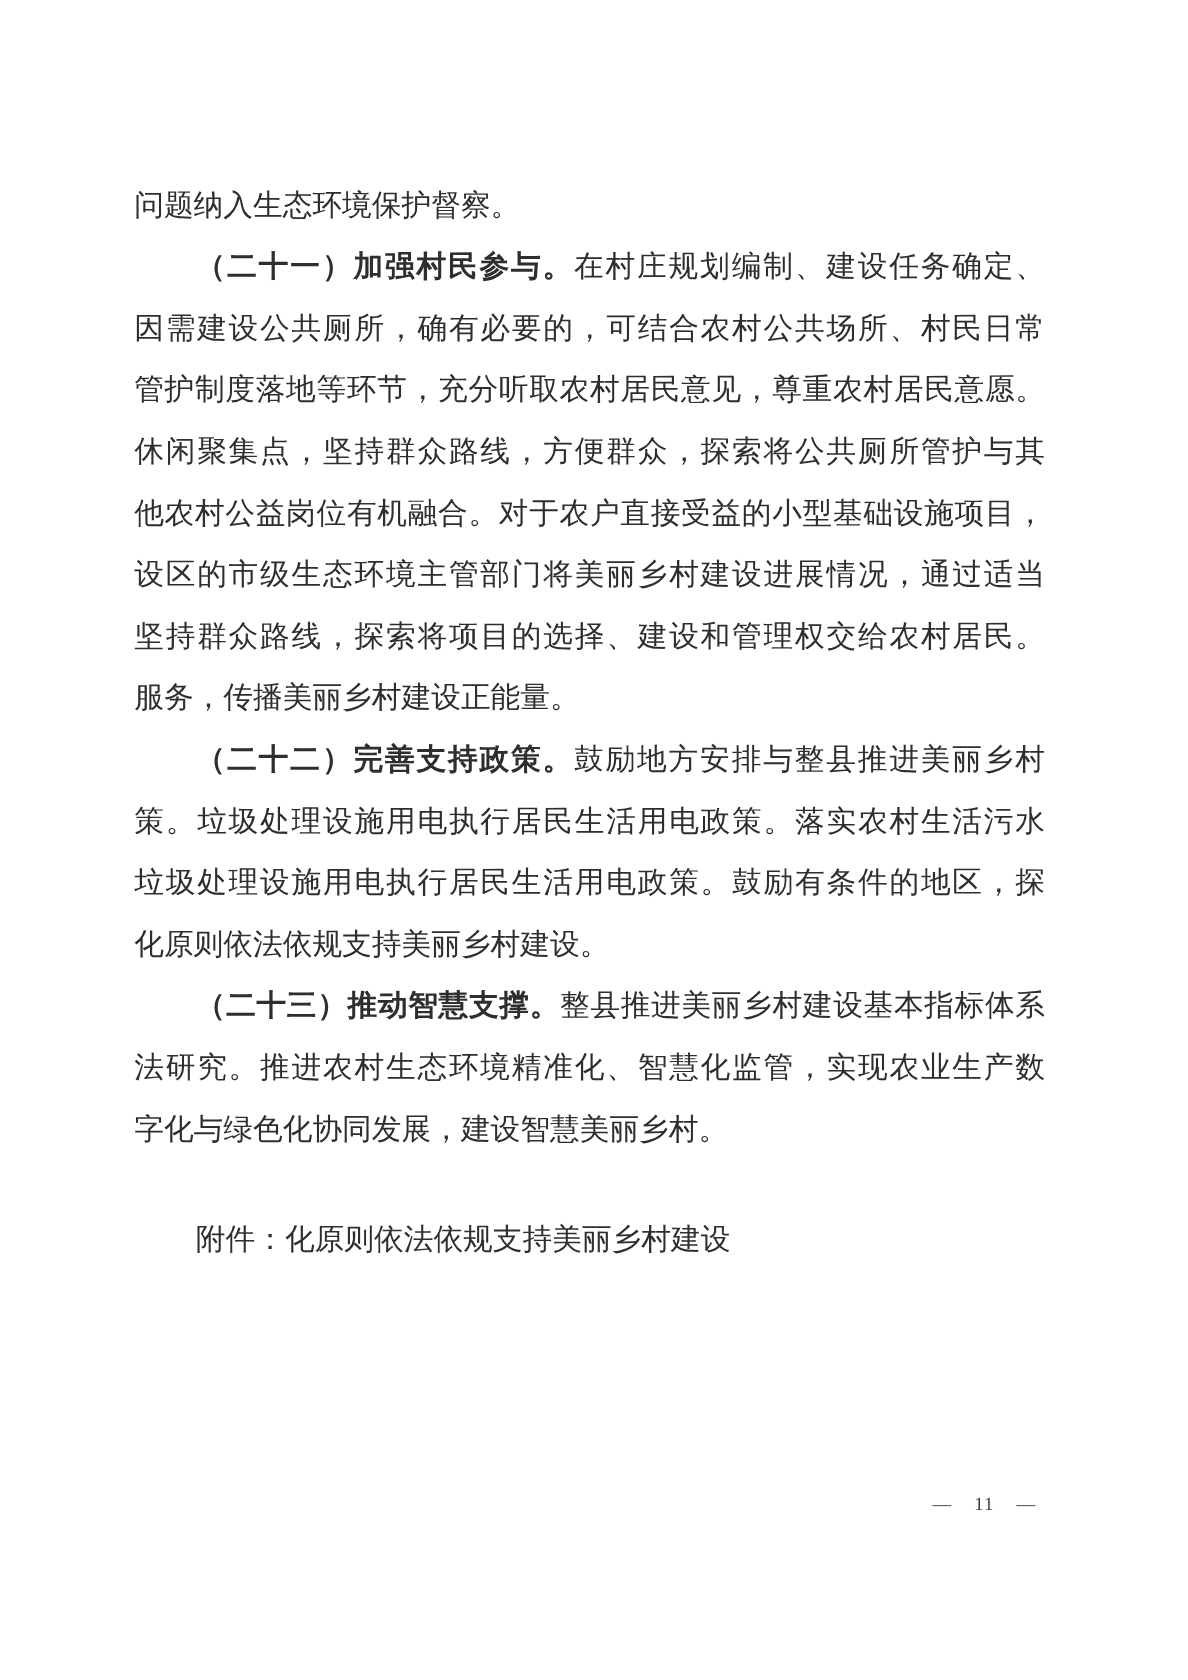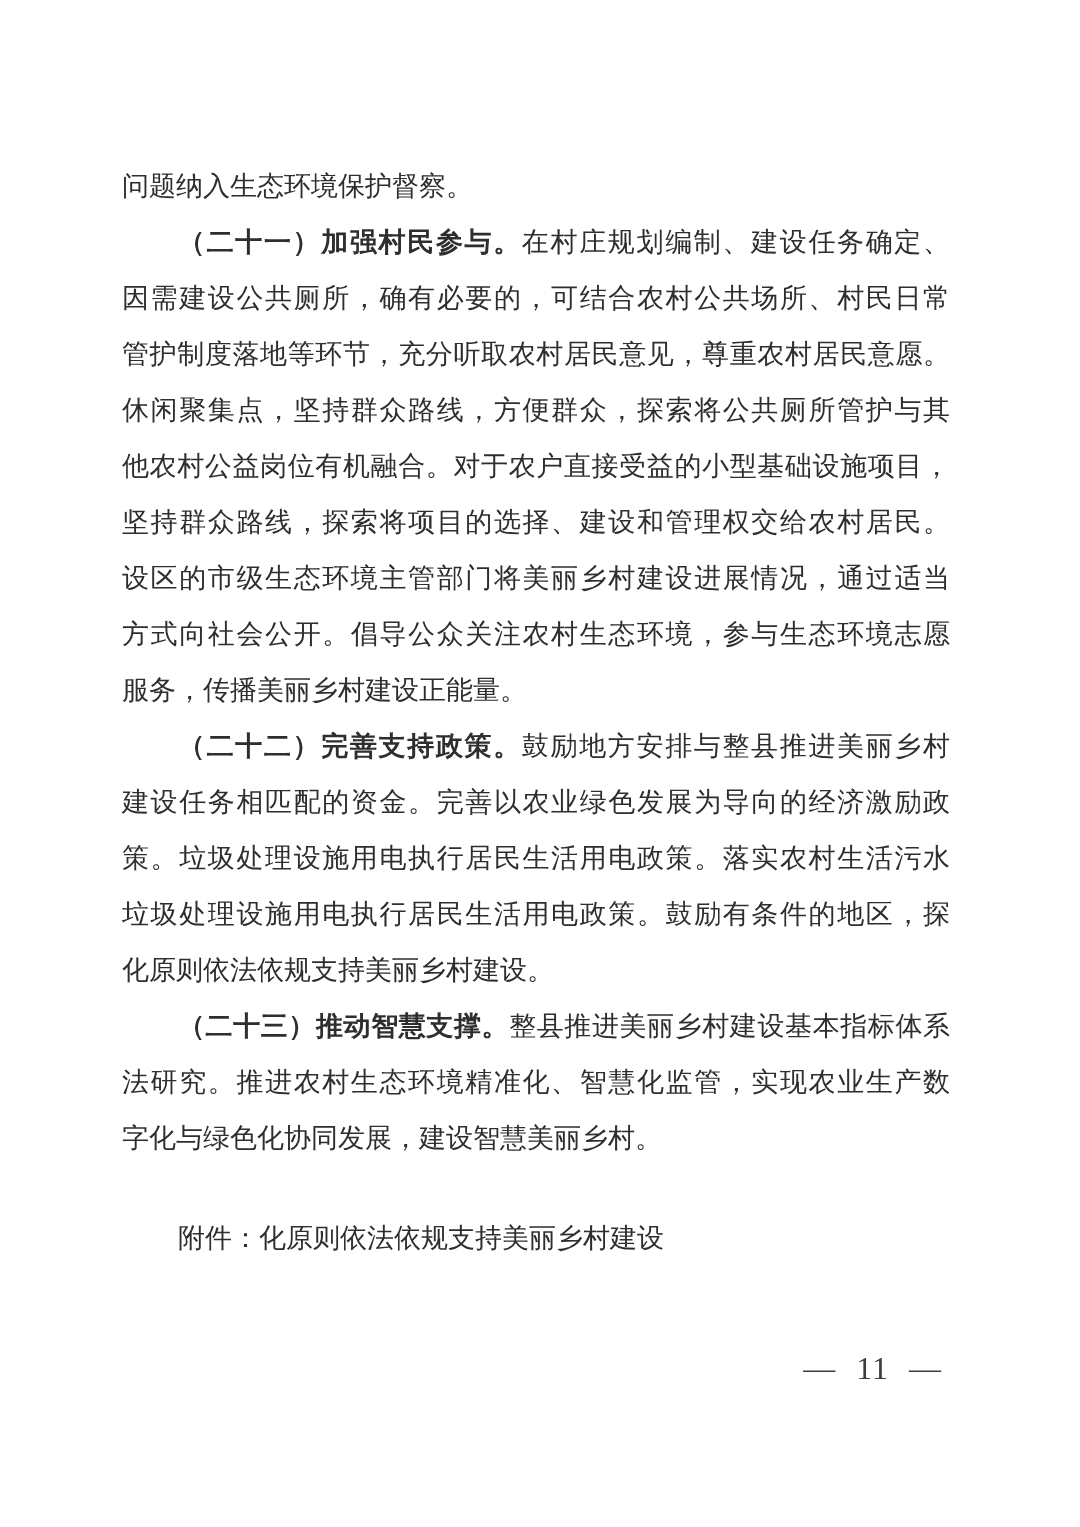--- a/index.html
+++ b/index.html
@@ -36,21 +36,21 @@
     font-weight: bold;
     margin-top: 41px;
   }
   .attachment {
     margin-top: 44px;
   }
   .footer {
     position: absolute;
     top: 1352px;
     right: 138px;
-    font-size: 32px;
+    font-size: 17px;
     line-height: 32px;
     color: #3c3c46;
     letter-spacing: 1px;
     text-align: center;
   }
   .footer .num {
     display: inline-block;
     margin: 0 20px;
   }
 </style>
@@ -79,42 +79,36 @@
 
     <div class="line fill">
       <span>休闲聚集点，坚持群众路线，方便群众，探索将公共厕所管护与其</span>
     </div>
 
     <div class="line fill">
       <span>他农村公益岗位有机融合。对于农户直接受益的小型基础设施项目，</span>
     </div>
 
     <div class="line fill">
-      <span>坚持群众路线，探索将项目的选择、建设和管理权交给农村居民。</span>
-    </div>
-
-    <div class="line fill">
       <span>设区的市级生态环境主管部门将美丽乡村建设进展情况，通过适当</span>
     </div>
 
     <div class="line fill">
-      <span>方式向社会公开。倡导公众关注农村生态环境，参与生态环境志愿</span>
+      <span>坚持群众路线，探索将项目的选择、建设和管理权交给农村居民。</span>
     </div>
+
 
     <div class="line">
       <span>服务，传播美丽乡村建设正能量。</span>
     </div>
 
     <div class="line fill indent">
       <span class="heading-bold">（二十二）完善支持政策。</span><span>鼓励地方安排与整县推进美丽乡村</span>
     </div>
 
-    <div class="line fill">
-      <span>建设任务相匹配的资金。完善以农业绿色发展为导向的经济激励政</span>
-    </div>
 
     <div class="line fill">
       <span>策。垃圾处理设施用电执行居民生活用电政策。落实农村生活污水</span>
     </div>
 
     <div class="line fill">
       <span>垃圾处理设施用电执行居民生活用电政策。鼓励有条件的地区，探</span>
     </div>
 
 

